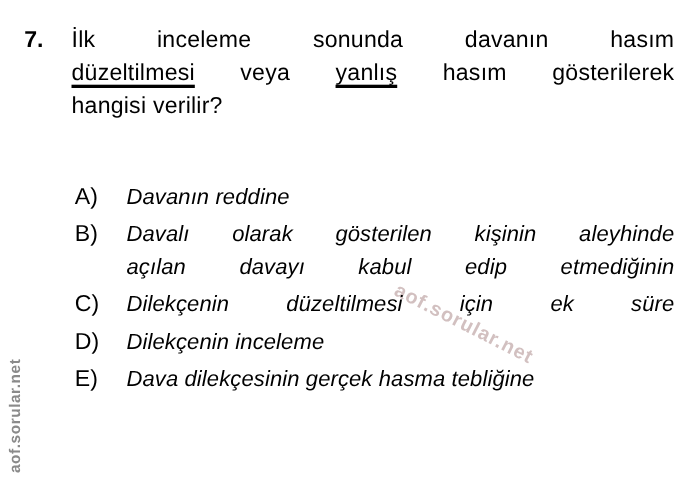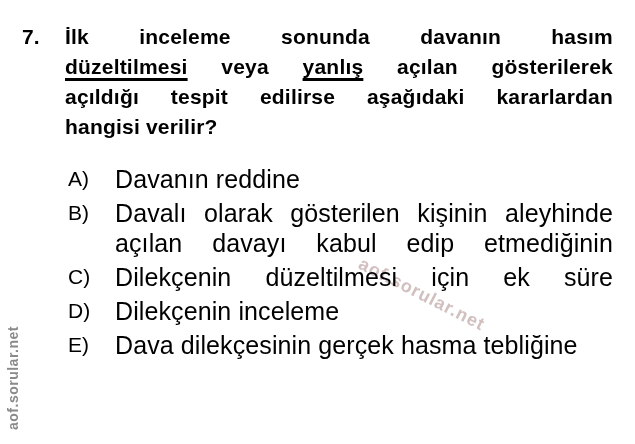--- a/index.html
+++ b/index.html
@@ -21,21 +21,21 @@
     display: flex;
   }
   .qnum {
     flex: 0 0 43px;
     font-weight: 700;
     font-size: 21px;
     line-height: 30px;
   }
   .qtext {
     flex: 1;
-    font-weight: 700;
+    font-weight: 400;
     font-size: 21px;
     line-height: 30px;
     letter-spacing: 0.2px;
   }
   .just {
     text-align: justify;
     text-align-last: justify;
   }
   .ul {
     text-decoration: underline;
@@ -53,23 +53,24 @@
     display: flex;
     margin-bottom: 4px;
   }
   .letter {
     flex: 0 0 47px;
     font-size: 21px;
     line-height: 30px;
   }
   .otext {
     flex: 1;
-    font-size: 25px;
+    font-size: 20px;
     line-height: 30px;
     letter-spacing: 0.1px;
+    font-style: italic;
   }
   
   .wm-side {
     position: absolute;
     left: -42px;
     top: 367px;
     width: 110px;
     height: 16px;
     transform: rotate(-90deg);
     transform-origin: center;
@@ -99,22 +100,21 @@
 
 <div class="page">
 
   <div class="wm-side">aof.sorular.net</div>
   <div class="wm-diag">aof.sorular.net</div>
 
   <div class="qrow">
     <div class="qnum">7.</div>
     <div class="qtext">
       <div class="just">İlk inceleme sonunda davanın hasım</div>
-      <div class="just"><span class="ul">düzeltilmesi</span><span> veya </span><span class="ul">yanlış</span><span> açılan gösterilerek</span></div>
-      <div class="just">açıldığı tespit edilirse aşağıdaki kararlardan</div>
+      <div class="just"><span class="ul">düzeltilmesi</span><span> veya </span><span class="ul">yanlış</span><span> hasım gösterilerek</span></div>
       <div>hangisi verilir?</div>
     </div>
   </div>
 
   <div class="options">
 
     <div class="opt">
       <div class="letter">A)</div>
       <div class="otext">
         <div>Davanın reddine</div>

